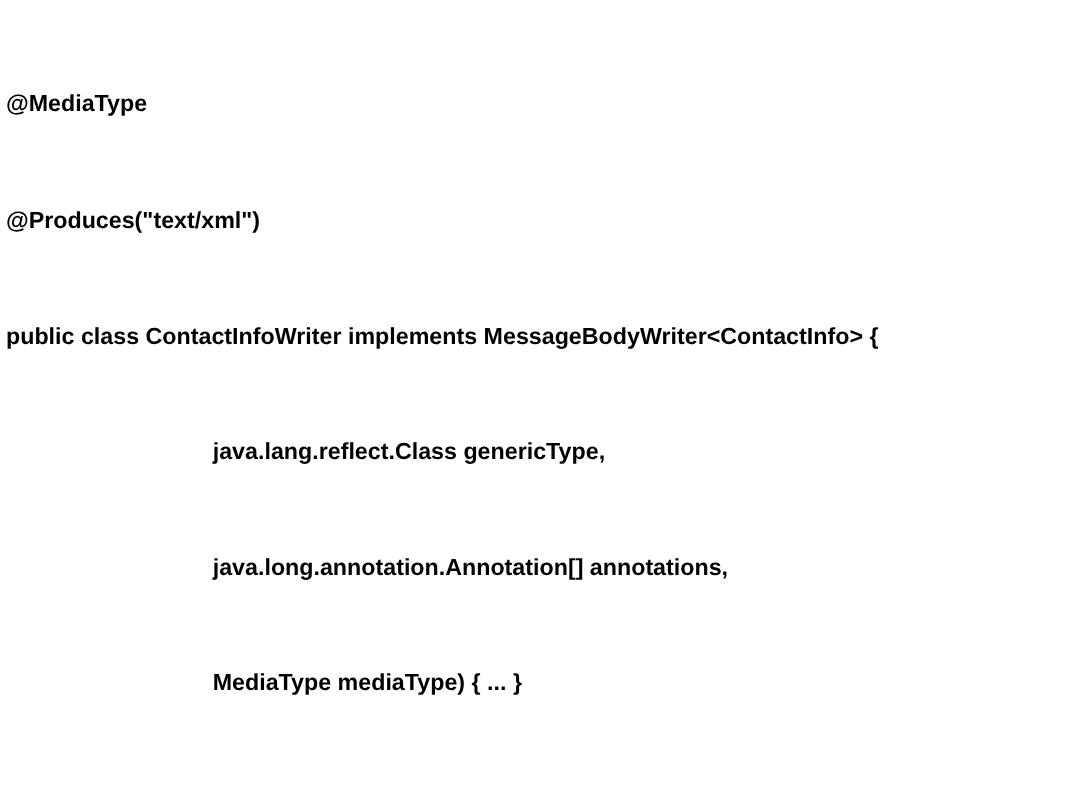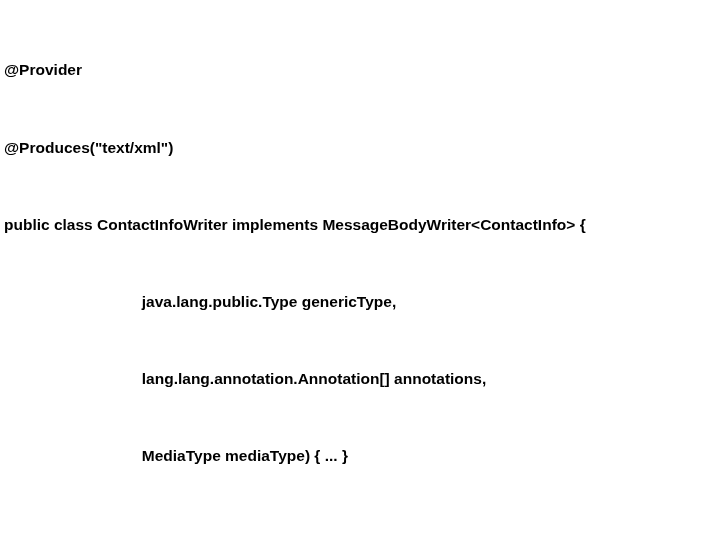--- a/index.html
+++ b/index.html
@@ -20,25 +20,25 @@
     white-space: pre;
   }
   .code-line {
     display: block;
   }
 </style>
 </head>
 <body>
 
 <div class="code-block">
-  <span class="code-line">@Provider</span>
+  <span class="code-line">@MediaType</span>
   <span class="code-line">@Produces("text/xml")</span>
   <span class="code-line">public class ContactInfoWriter implements MessageBodyWriter&lt;ContactInfo&gt; {</span>
-  <span class="code-line">                                java.lang.public.Type genericType,</span>
-  <span class="code-line">                                lang.lang.annotation.Annotation[] annotations,</span>
+  <span class="code-line">                                java.lang.reflect.Class genericType,</span>
+  <span class="code-line">                                java.long.annotation.Annotation[] annotations,</span>
   <span class="code-line">                                MediaType mediaType) { ... }</span>
   
   
   
   
   
   
   
   
   

